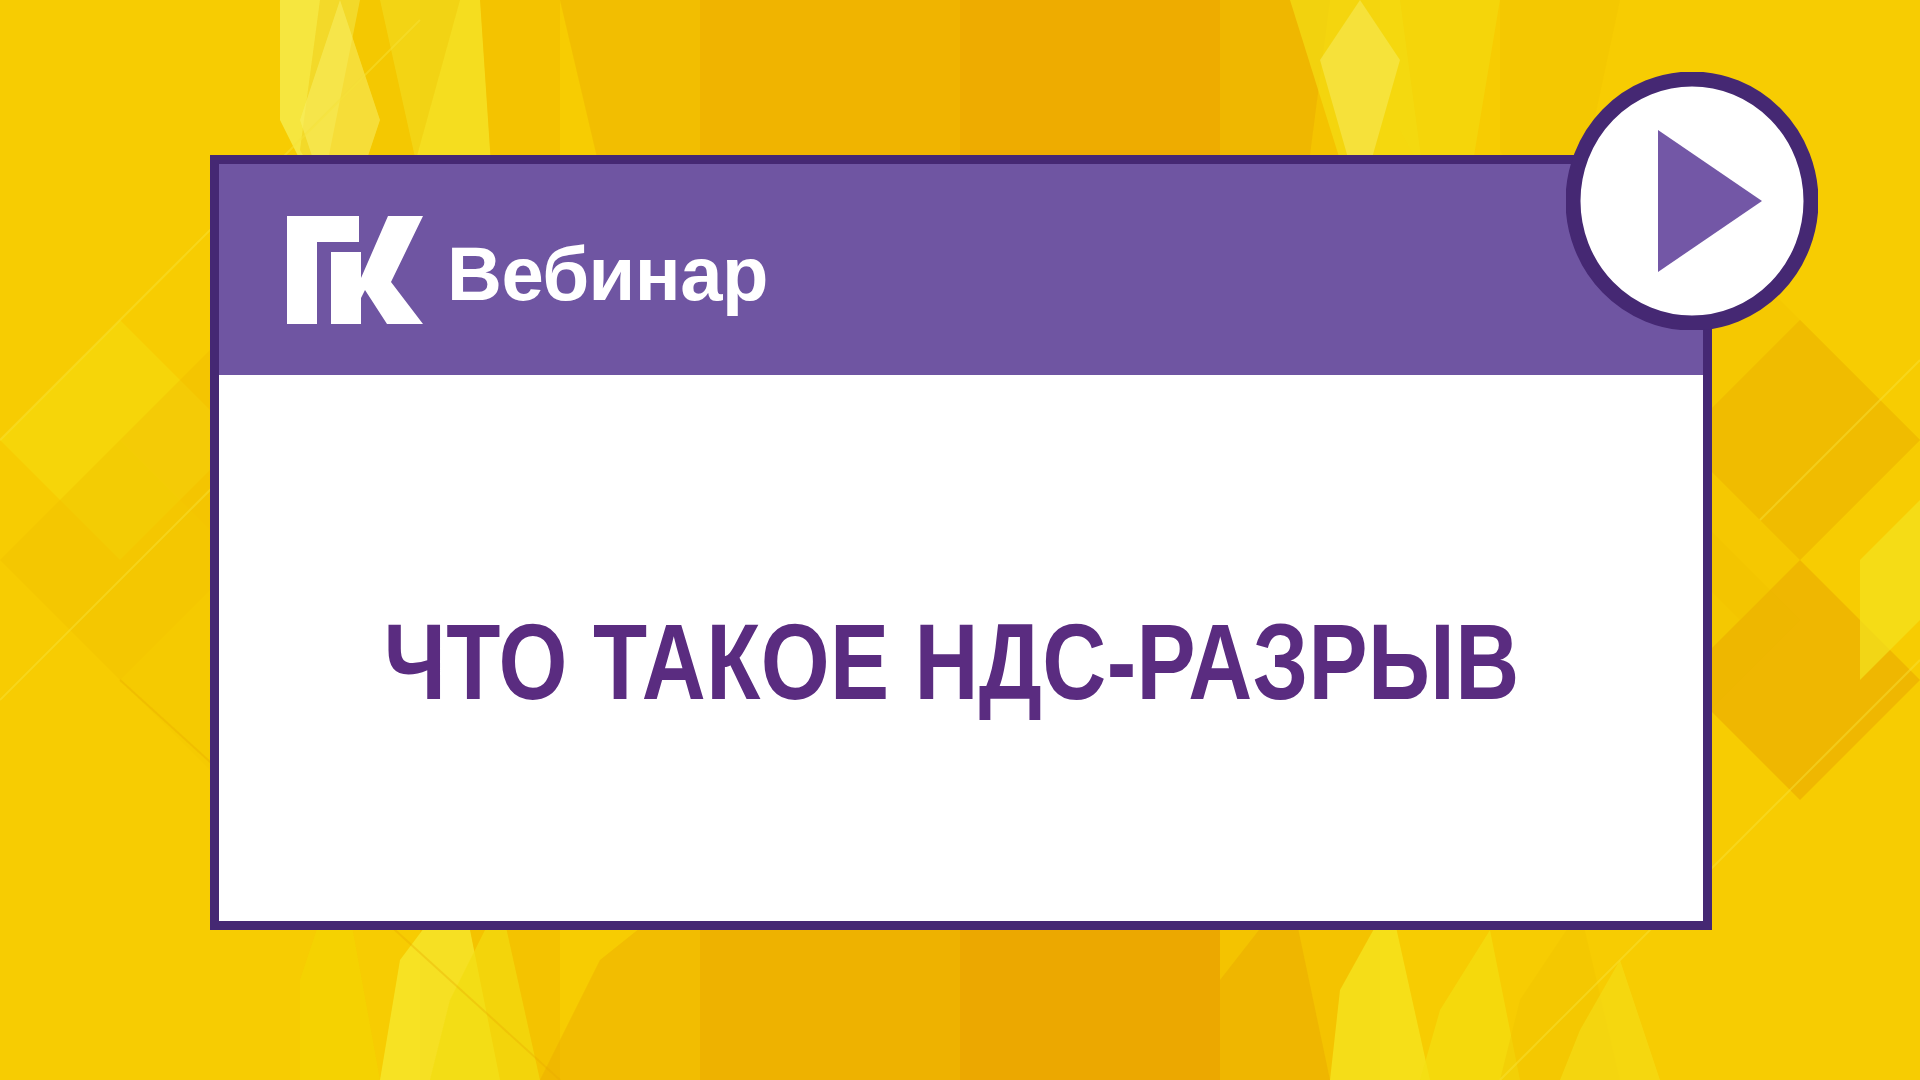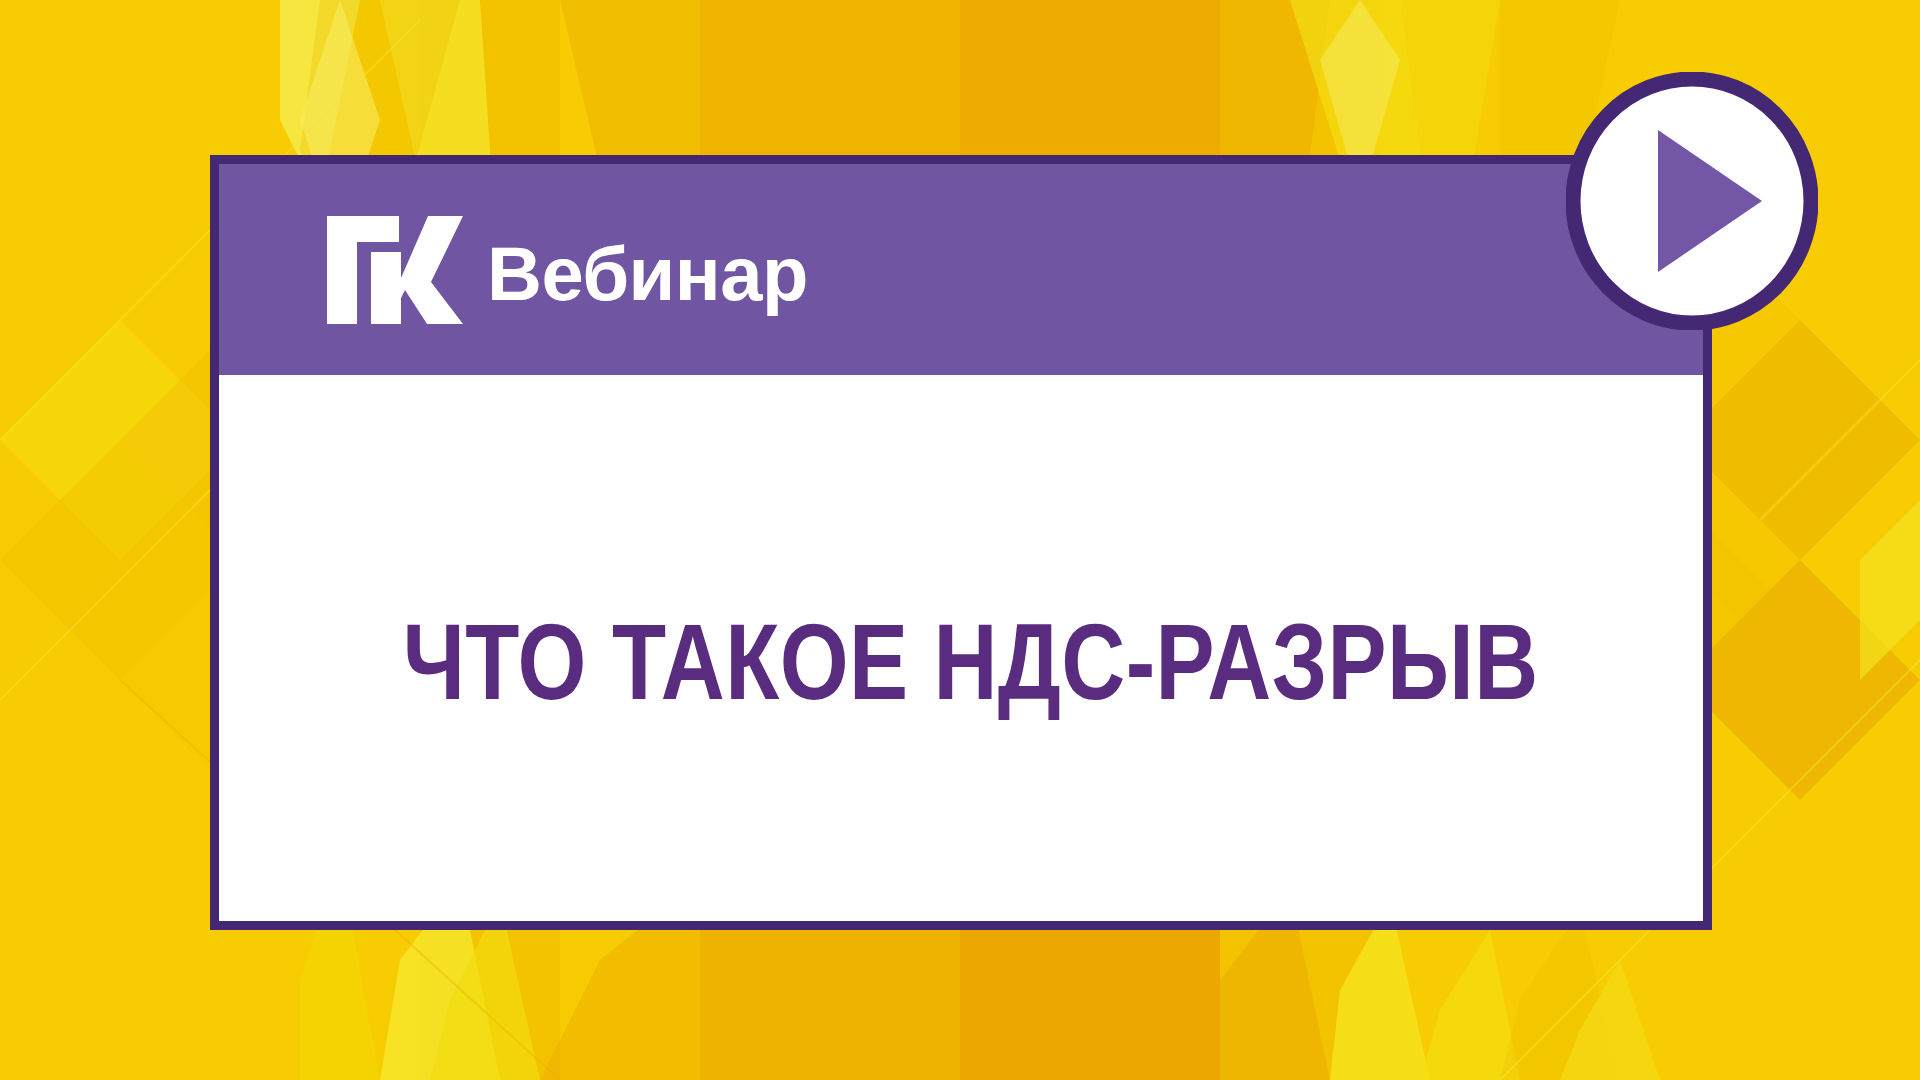--- a/index.html
+++ b/index.html
@@ -42,21 +42,21 @@
     background: #FFFFFF;
     z-index: 5;
   }
 
   #card-header {
     position: relative;
     height: 211px;
     background: #6F55A2;
     display: flex;
     align-items: center;
-    padding-left: 108px;
+    padding-left: 68px;
     box-sizing: border-box;
   }
 
   #brand-logo {
     width: 136px;
     height: 108px;
     flex: 0 0 auto;
     display: block;
   }
 
@@ -72,21 +72,21 @@
     position: relative;
     top: 4px;
   }
 
   #card-body {
     position: relative;
     height: calc(775px - 18px - 211px);
     background: #FFFFFF;
     display: flex;
     align-items: center;
-    justify-content: flex-end;
+    justify-content: flex-start;
   }
 
   #slide-title {
     color: #5A2C80;
     font-family: "Liberation Sans Narrow", "Liberation Sans", sans-serif;
     font-weight: bold;
     font-size: 108px;
     line-height: 1.05;
     letter-spacing: 0.5px;
     text-align: center;

